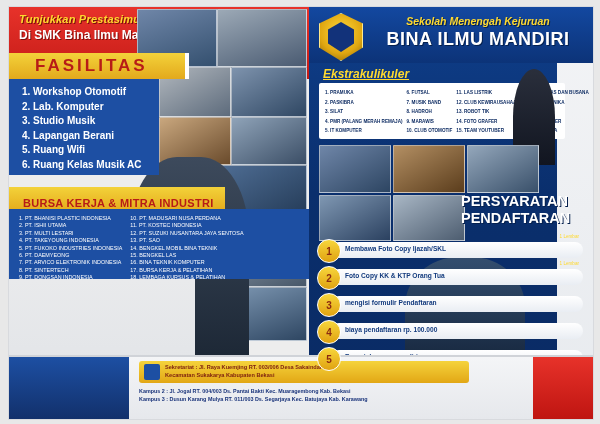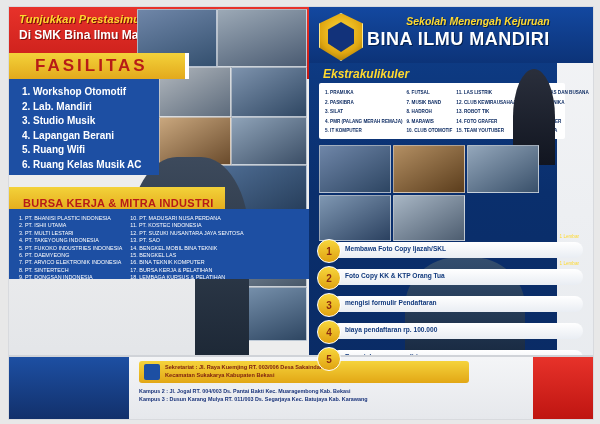--- a/index.html
+++ b/index.html
@@ -120,27 +120,27 @@
     position:absolute;left:8px;top:8px;right:8px;bottom:8px;
     background:#12327a;
     clip-path:polygon(50% 0%,100% 25%,100% 72%,50% 100%,0% 72%,0% 25%);
   }
   .smk-sub{
     position:absolute;left:58px;top:8px;width:222px;text-align:center;
     color:#ffd92e;font-size:10.5px;font-weight:bold;font-style:italic;
     text-shadow:1px 1px 0 #05204d;
   }
   .smk-title{
-    position:absolute;left:58px;top:22px;width:222px;text-align:left;
+    position:absolute;left:58px;top:22px;width:222px;text-align:center;
     color:#ffffff;font-size:18px;font-weight:bold;letter-spacing:.5px;
     text-shadow:1px 1px 0 #05204d;
   }
   .ekskul-title{
     position:absolute;left:14px;top:60px;
-    color:#ffd92e;font-size:12px;font-weight:bold;font-style:italic;
+    color:#ffd92e;font-size:12px;font-weight:bold;font-style:italic;text-decoration:underline;
   }
   .ekskul-box{
     position:absolute;left:10px;top:76px;width:246px;height:56px;
     background:#ffffff;border-radius:2px;
     padding:5px 6px;box-sizing:border-box;
     display:flex;gap:4px;
   }
   .ekskul-box ol{margin:0;padding:0;list-style:none;flex:1;}
   .ekskul-box li{
     color:#0d2b62;font-size:4.6px;line-height:9.6px;white-space:nowrap;font-weight:bold;
@@ -247,21 +247,21 @@
       <div class="photo ph-i"></div>
       <div class="ph-person"></div>
 
       <div class="fasilitas-band">
         <span>FASILITAS</span>
       </div>
 
       <div class="fas-box">
         <ol>
           <li>Workshop Otomotif</li>
-          <li>Lab. Mandiri</li>
+          <li>Lab. Komputer</li>
           <li>Studio Musik</li>
           <li>Lapangan Berani</li>
           <li>Ruang Wifi</li>
           <li>Ruang Kelas Musik AC</li>
         </ol>
       </div>
 
       <div class="bursa-band">
         <span>BURSA KERJA &amp; MITRA INDUSTRI</span>
       </div>
@@ -340,20 +340,21 @@
       </div>
 
       <div class="grad-person"></div>
 
       <div class="rphoto rp1"></div>
       <div class="rphoto rp2"></div>
       <div class="rphoto rp3"></div>
       <div class="rphoto rp4"></div>
       <div class="rphoto rp5"></div>
 
+      <div class="persyaratan">PERSYARATAN PENDAFTARAN</div>
 
       <div class="kartu-person"></div>
 
       <div class="req-list">
         <div class="req">
           <div class="req-bar"></div>
           <div class="req-num">1</div>
           <div class="req-text">Membawa Foto Copy Ijazah/SKL</div>
           <div class="req-note">1 Lembar</div>
         </div>

